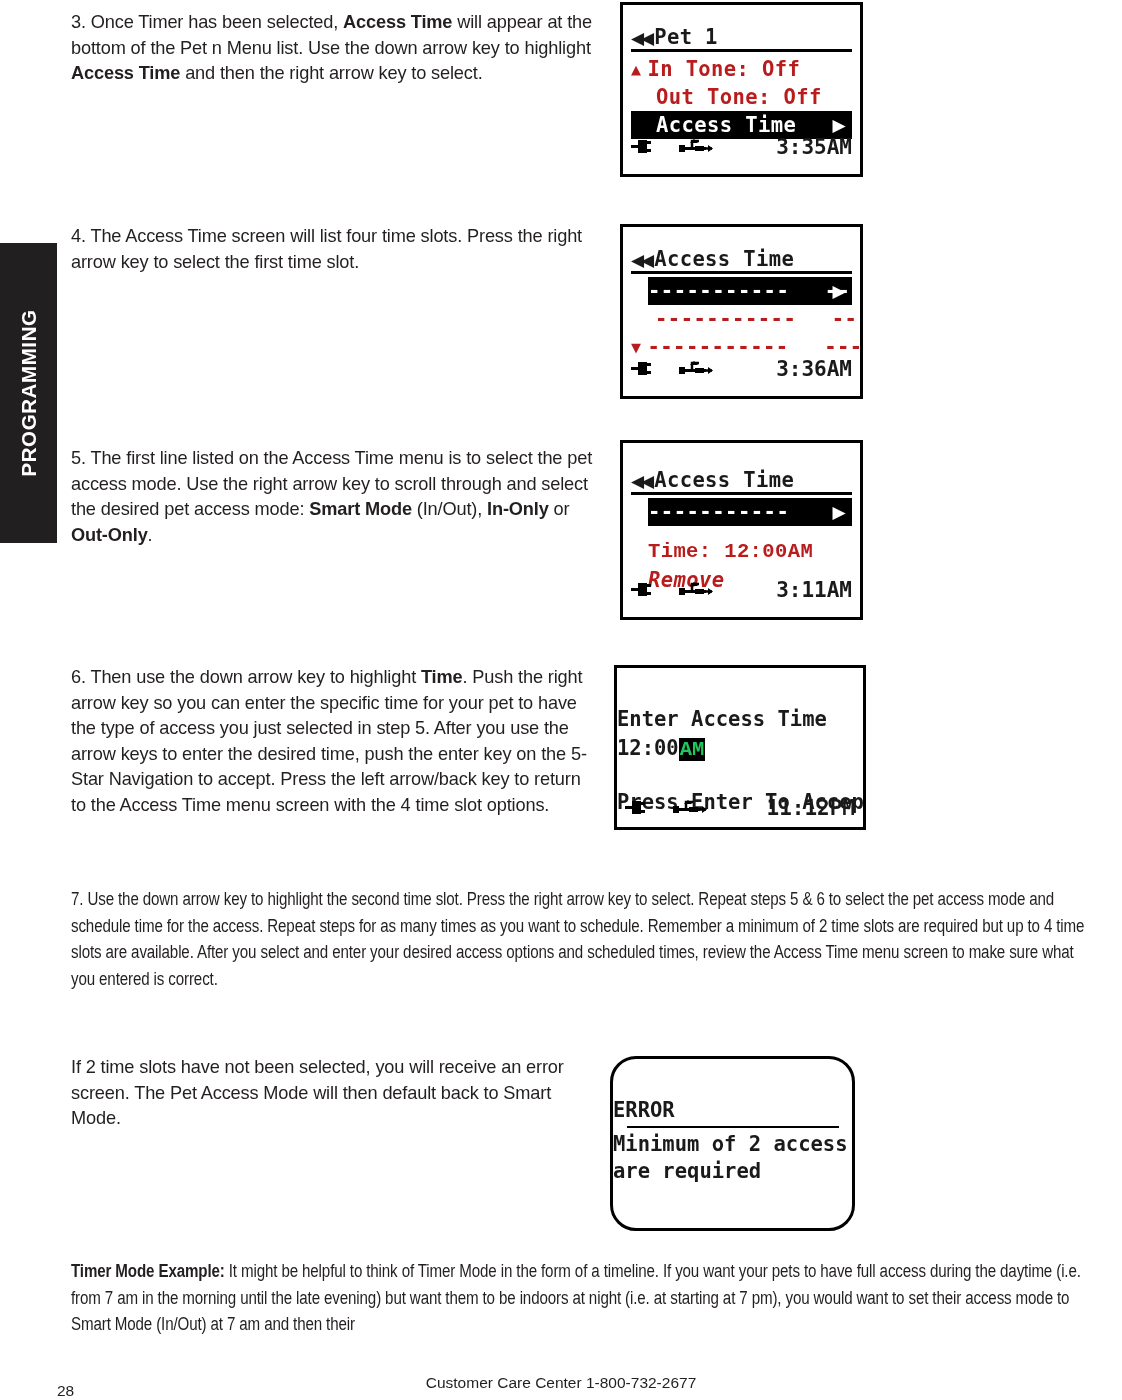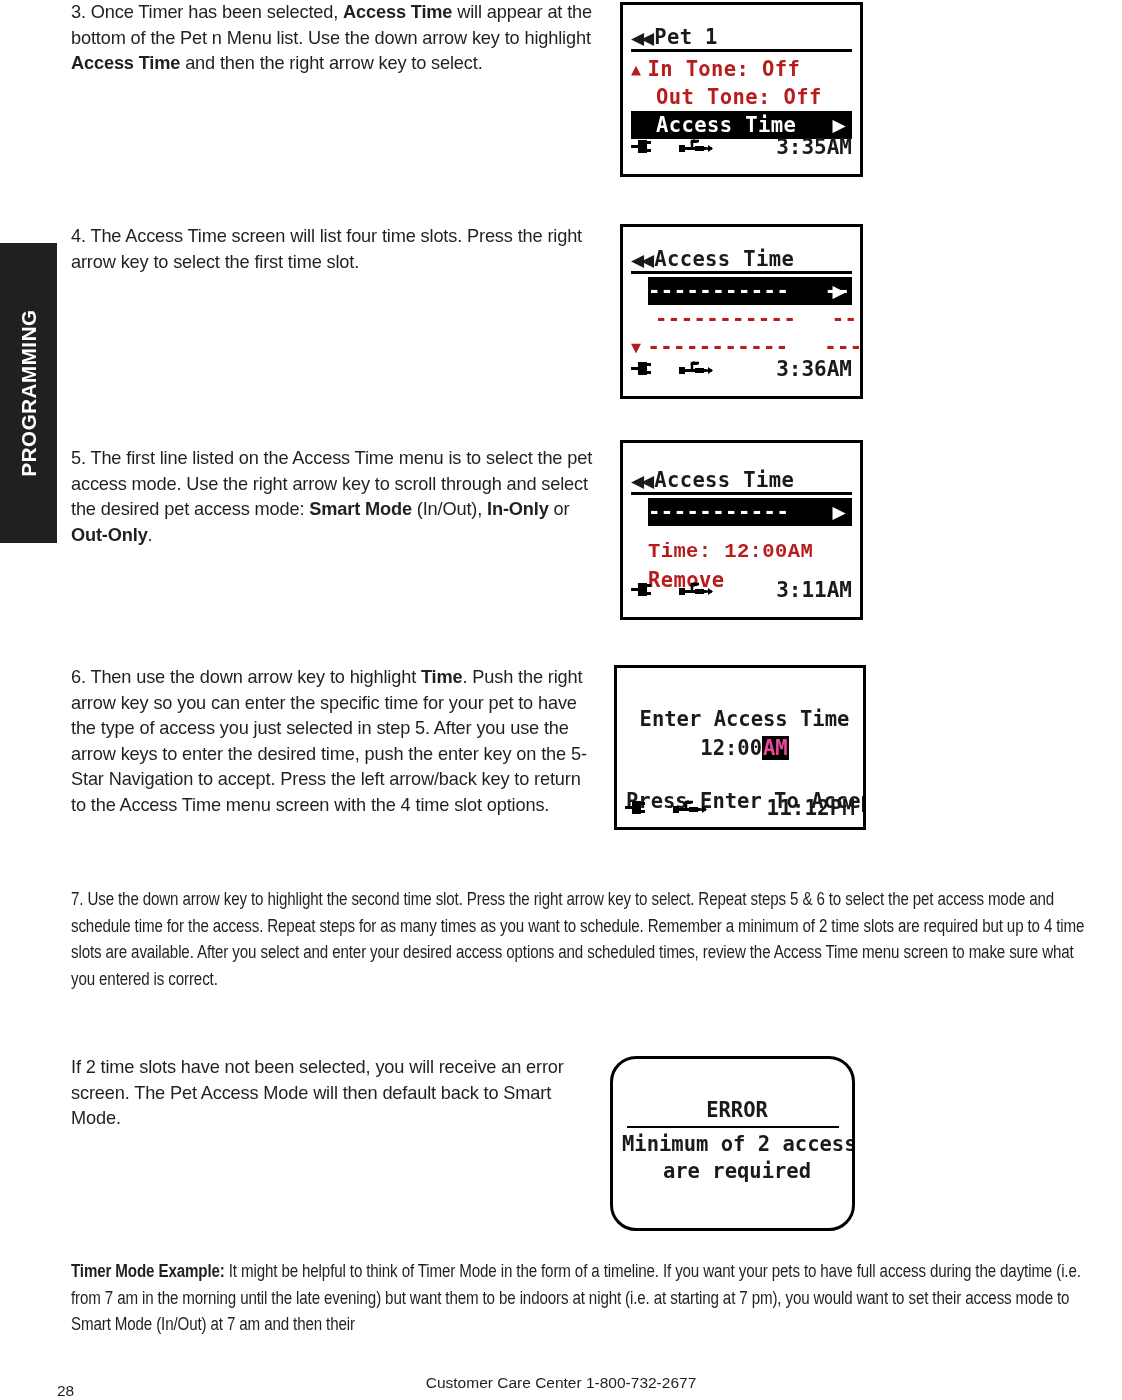--- a/index.html
+++ b/index.html
@@ -124,28 +124,26 @@
     font-size: 21px;
     font-weight: bold;
     line-height: 26px;
     letter-spacing: 0px;
   }
   .icon-plug { position: absolute; left: 8px; top: 4px; }
   .icon-usb  { position: absolute; left: 56px; top: 3px; }
 
   
   .lcd-center {
-    text-align: center;
     font-size: 20.5px;
     font-weight: bold;
     line-height: 27px;
     white-space: nowrap;
-    padding-left: 9px;
-  }
-  .hl { background: #000; color: #ec4899; padding: 0 1px; }
+  }
+  .hl { background: #000; color: #22c55e; padding: 0 1px; font-family: Liberation Mono, monospace; }
   .rule {
     height: 2px; background: #000;
     margin: 2px auto 3px auto;
   }
 
   
   .footer-page {
     position: absolute;
     left: 57px; bottom: 0;
     font-size: 15.5px;
@@ -163,21 +161,21 @@
 </style>
 </head>
 <body>
 
 <div class="page">
 
   <div class="side-tab">
     <span class="side-tab-label">PROGRAMMING</span>
   </div>
 
-  <div class="body-text narrow" style="top:0;">3.  Once Timer has been selected, <b>Access Time</b> will appear at the bottom of the Pet n Menu list. Use the down arrow key to highlight <b>Access Time</b> and then the right arrow key to select.</div>
+  <div class="body-text narrow" style="top:10px;">3.  Once Timer has been selected, <b>Access Time</b> will appear at the bottom of the Pet n Menu list. Use the down arrow key to highlight <b>Access Time</b> and then the right arrow key to select.</div>
 
   <div class="lcd" style="left:620px; top:2px; width:243px; height:175px;padding-left:10px;">
     <div class="lcd-inner">
       <div class="lcd-title" style="margin:17px 8px 0 8px;">
         <span class="gl back-arrows">◀◀</span><span>Pet 1</span>
       </div>
 
       <div class="lcd-row" style="margin:3px 8px 0 8px;">
         <span class="gl up-tri">▲</span><span>In Tone: Off</span>
       </div>
@@ -278,21 +276,21 @@
 
       <div class="lcd-row inv" style="margin:3px 8px 0 25px;">
         <span class="dash">-----------</span>
         <span class="gl right-tri">▶</span>
       </div>
 
       <div class="lcd-row" style="margin:12px 8px 0 25px;font-family:Liberation Mono, monospace;">
         <span>Time:  12:00AM</span>
       </div>
 
-      <div class="lcd-row" style="margin:0 8px 0 25px;">
+      <div class="lcd-row" style="margin:0 8px 0 25px;font-style:italic;">
         <span>Remove</span>
       </div>
 
       <div class="lcd-status">
         <span class="icon-plug">
           <svg width="30" height="17" viewBox="0 0 30 17">
             <rect x="0" y="7" width="7" height="3" fill="#000"></rect>
             <path d="M7 2 L16 2 L16 15 L7 15 Z" fill="#000"></path>
             <rect x="16" y="3" width="4" height="3" fill="#000"></rect>
             <rect x="16" y="11" width="4" height="3" fill="#000"></rect>

